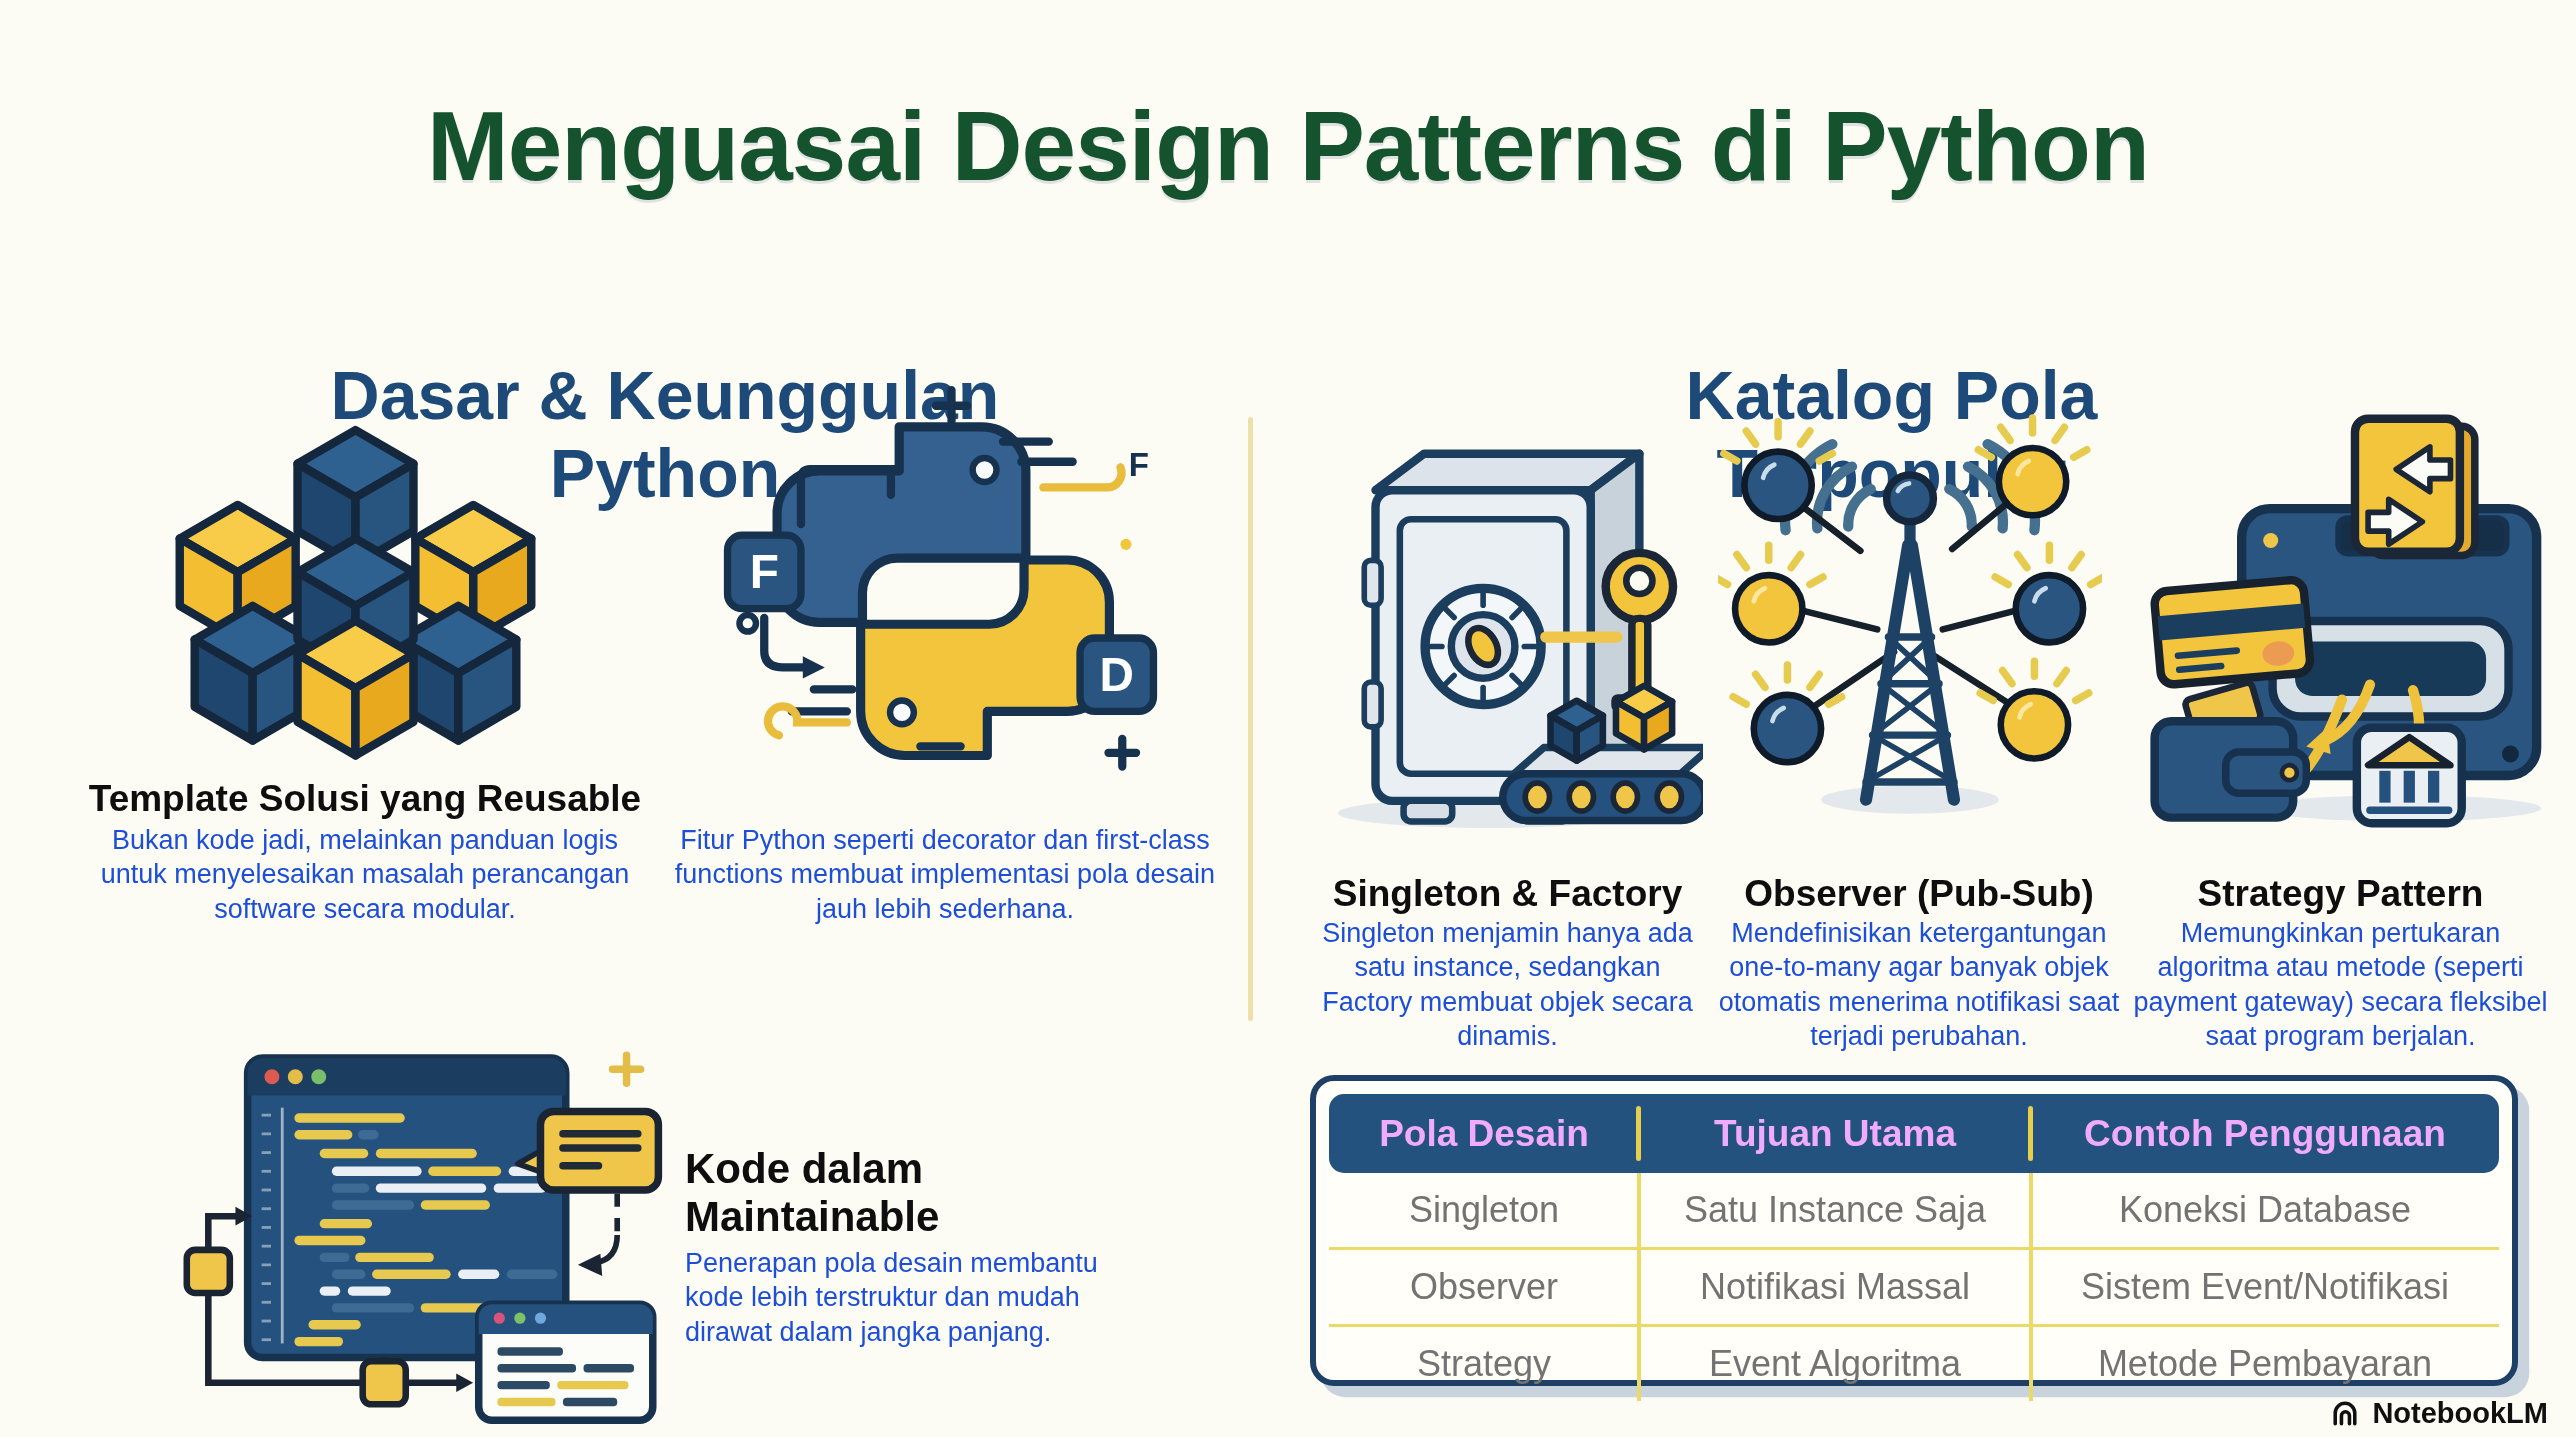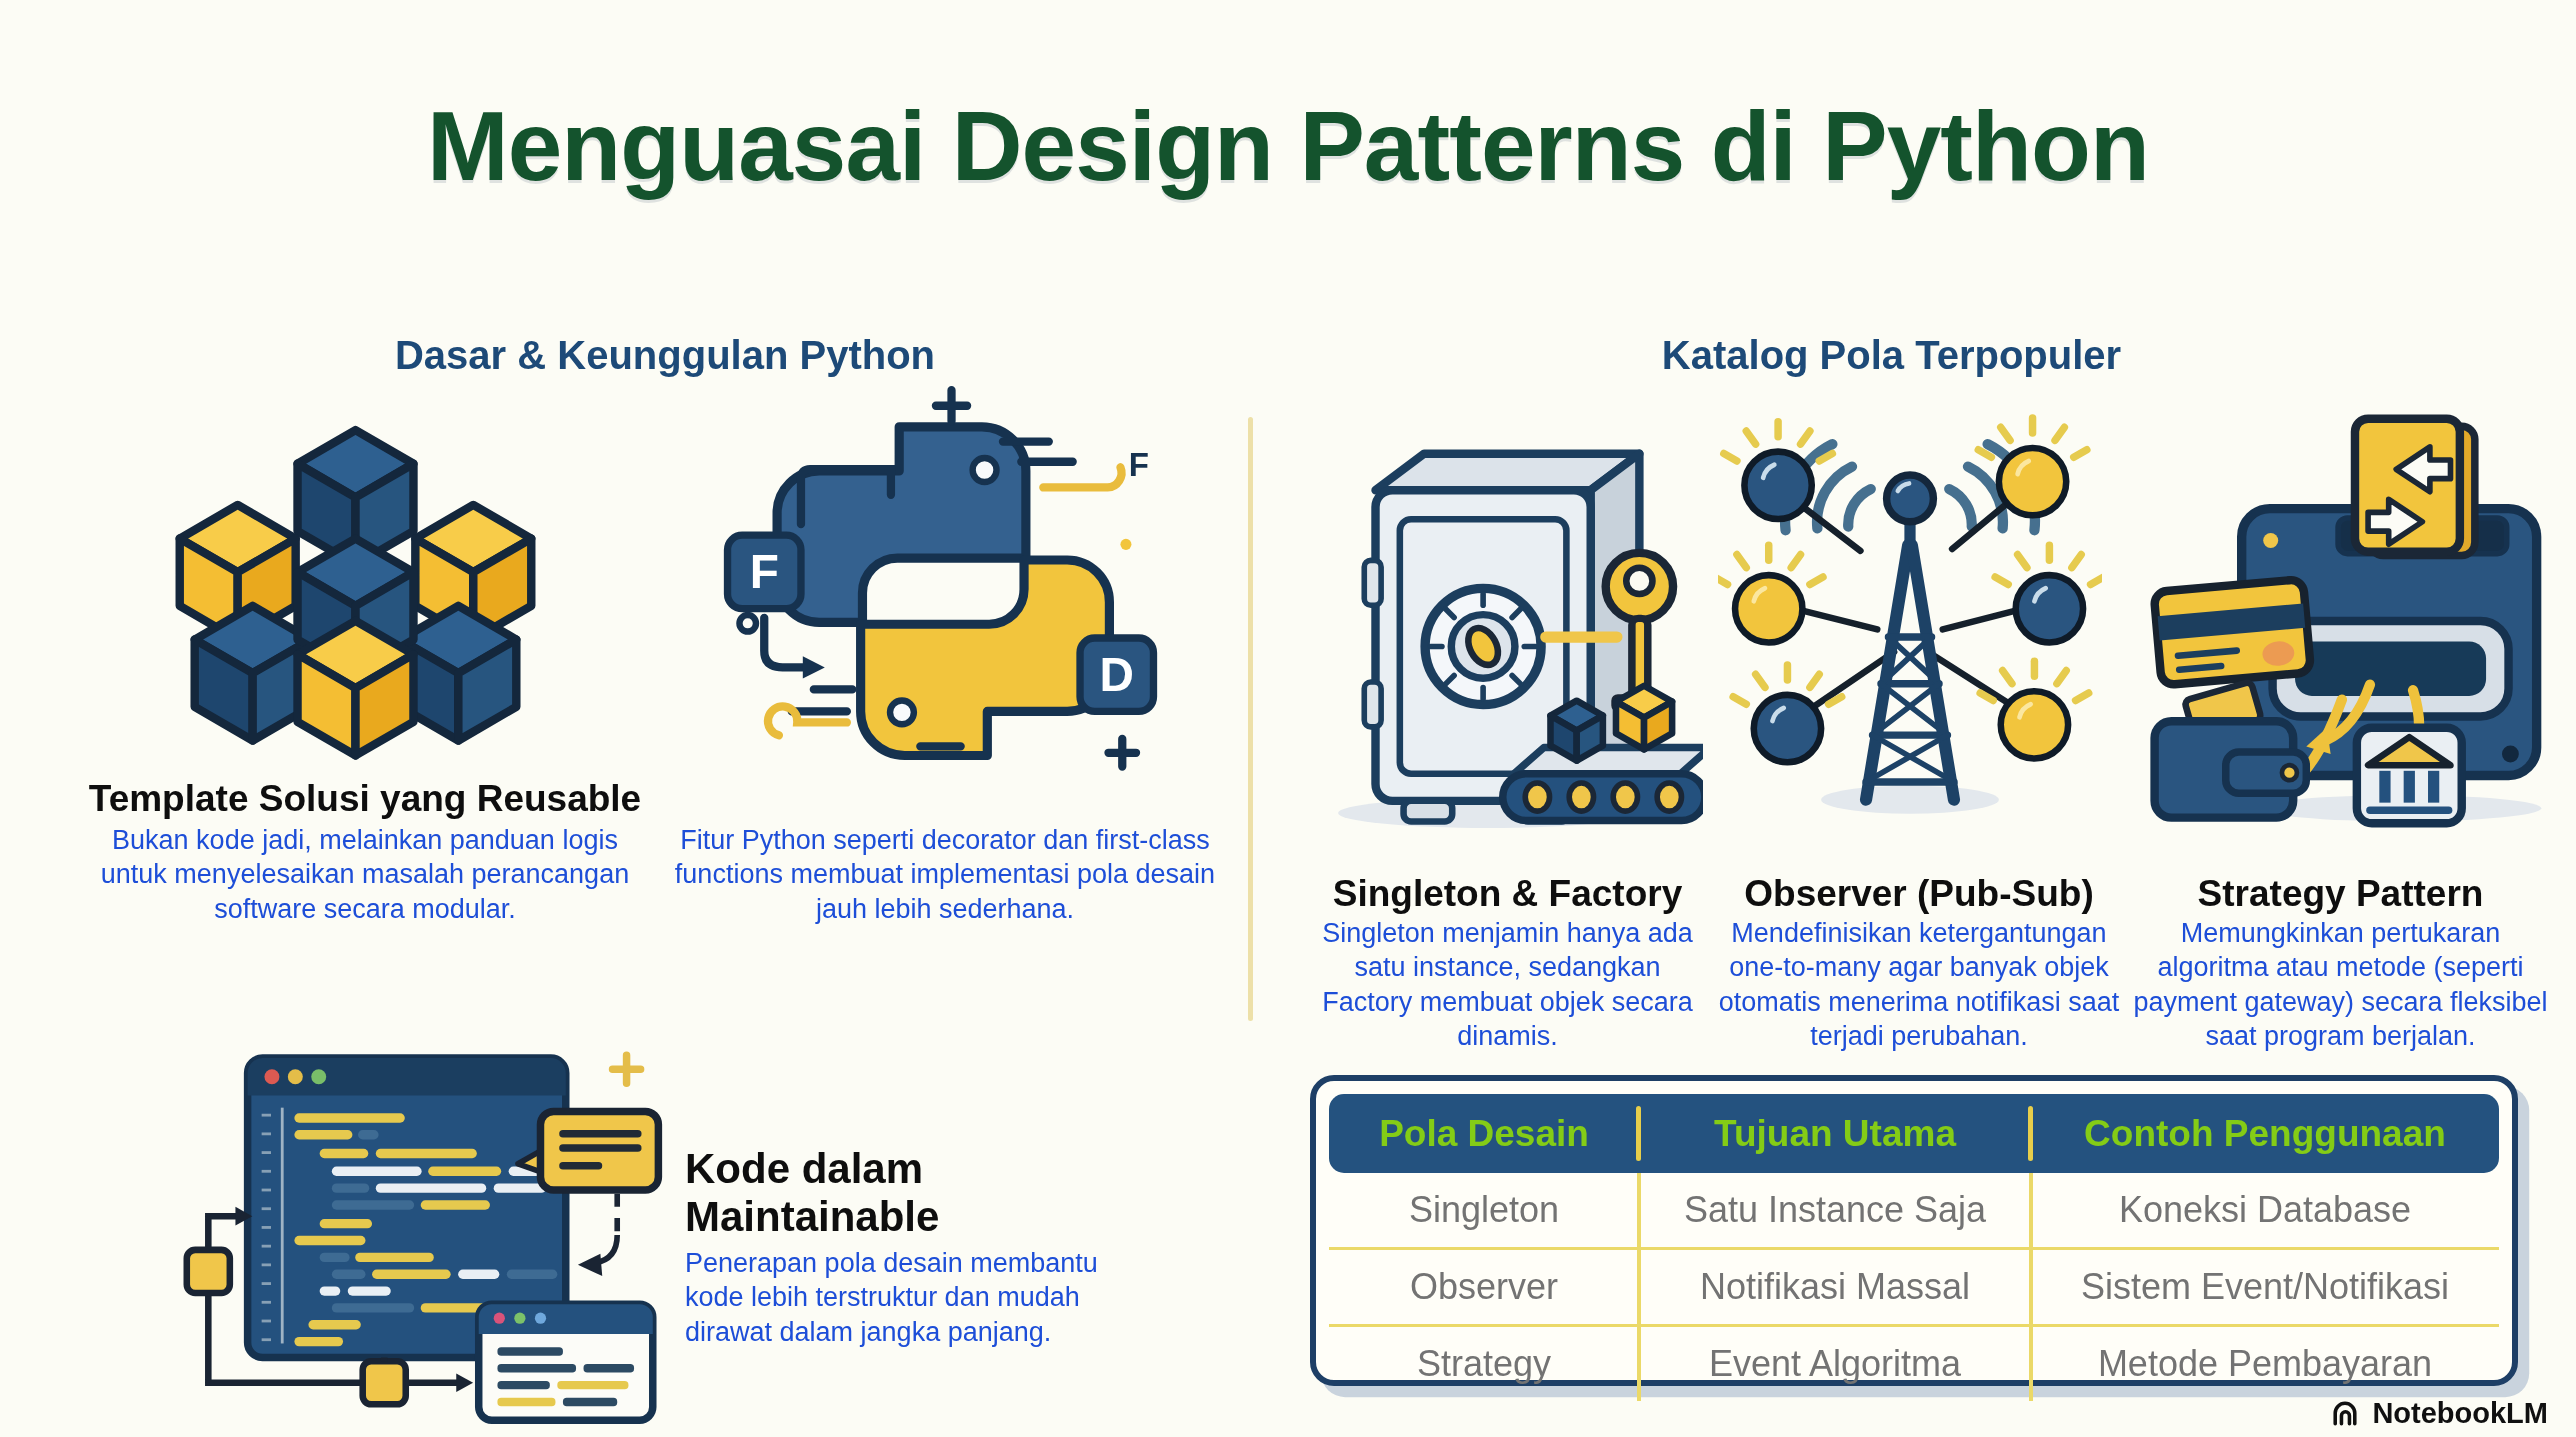--- a/index.html
+++ b/index.html
@@ -4,33 +4,33 @@
 <style>
   html,body{margin:0;padding:0;background:#FBFBF2;}
   #canvas{position:relative;width:2576px;height:1438px;background:#FCFCF5;
           font-family:"Liberation Sans",sans-serif;overflow:hidden;color:#111;}
   .abs{position:absolute;}
   .ctr{text-align:center;}
   .page-title{top:24px;left:0;width:100%;font-size:98px;font-weight:800;color:#14532d;
               letter-spacing:-0.9px;text-shadow:0 2.8px 0 rgba(20,40,70,0.12);}
   .page-subtitle{top:174px;left:50%;transform:translateX(-50%);width:1647px;font-size:37px;
                  font-weight:500;color:#141414;line-height:1.33;}
-  .section-heading{font-size:40px;font-weight:700;color:#1D4A78;}
+  .section-heading{font-size:68px;font-weight:700;color:#1D4A78;}
   .card-title{font-size:37px;font-weight:700;color:#0E0E0E;line-height:1.15;}
   .card-title.big{font-size:42px;}
   .card-body{font-size:27px;font-weight:400;color:#1d4ed8;line-height:1.27;}
   .divider{left:1248px;top:417px;width:4.7px;height:604px;background:#EDE0A8;border-radius:2.8px;}
 
   .table-card{left:1310px;top:1075px;width:1208px;height:311px;background:#FFFEF8;
               border:6.6px solid #1E3F66;border-radius:24px;box-sizing:border-box;
               box-shadow:11.2px 11.2px 0 #C9D3DD;}
   .tbl-head{margin:13px 13px 0;height:79px;background:#24527F;border-radius:15px;
             display:grid;grid-template-columns:26.5% 33.5% 40%;}
   .tbl-hcell{position:relative;display:flex;align-items:center;justify-content:center;
-             color:#84cc16;font-size:37px;font-weight:700;}
+             color:#f0abfc;font-size:37px;font-weight:700;}
   .tbl-hcell:not(:last-child)::after{content:"";position:absolute;right:-1.9px;top:12px;bottom:12px;
              width:4.7px;border-radius:2.8px;background:#E7CE4B;}
   .tbl-body{margin:0 13px;display:grid;grid-template-columns:26.5% 33.5% 40%;}
   .tbl-cell{position:relative;height:74px;display:flex;align-items:center;justify-content:center;
             font-size:36px;font-weight:500;color:#737373;}
   .tbl-cell.sep::after{content:"";position:absolute;right:-1.9px;top:0;bottom:0;width:3.7px;background:#EBD968;}
   .tbl-cell.topline{border-top:3.7px solid #EBD968;}
 
   .watermark{right:28px;top:1397px;display:flex;align-items:center;gap:11.2px;}
   .watermark span{font-size:29px;font-weight:600;color:#101010;}

